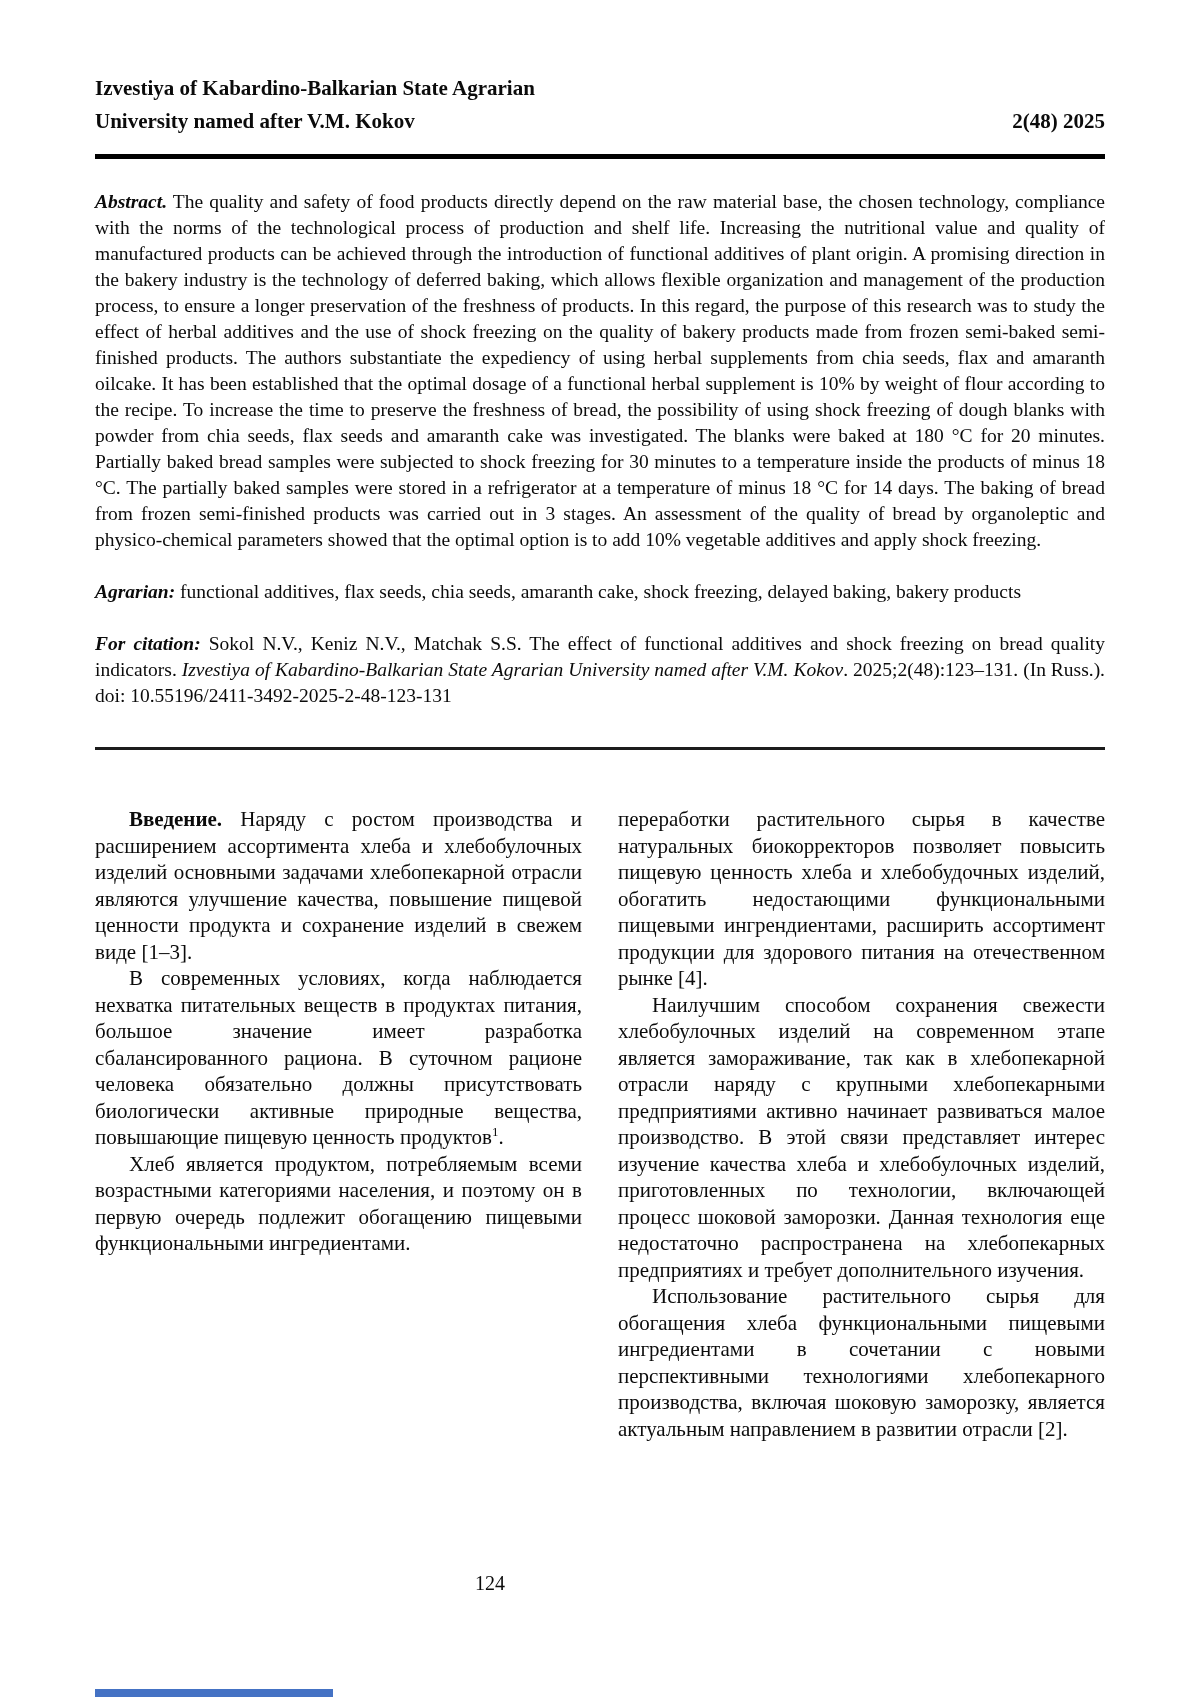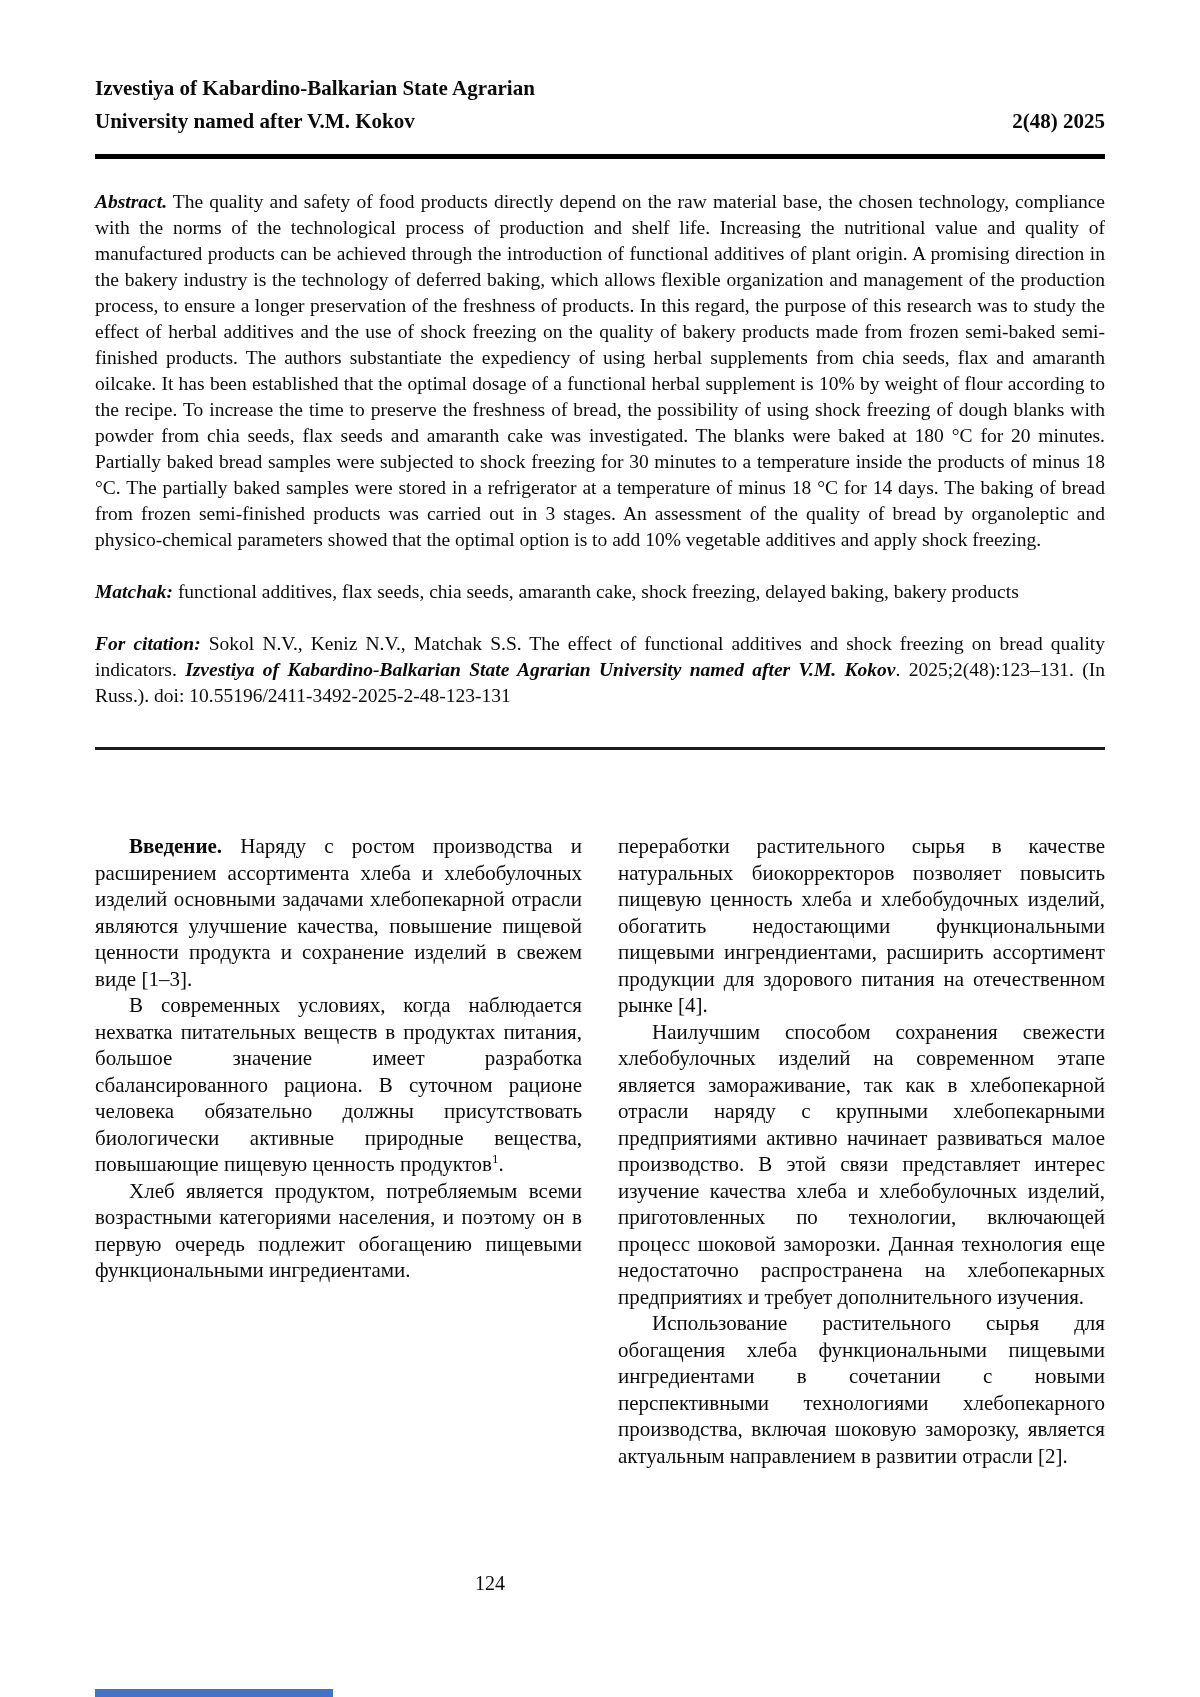--- a/index.html
+++ b/index.html
@@ -26,34 +26,33 @@
 
   
   .meta-block { margin-top: 30px; }
   .meta-p {
     font-size: 19.5px;
     line-height: 26px;
     text-align: justify;
     hyphens: manual;
   }
   .lead { font-weight: bold; font-style: italic; }
-  .italic { font-style: italic; font-weight: bold; }
+  .italic { font-style: italic; }
   .gap { margin-top: 26px; }
 
   .mid-rule { height: 3px; background: #1c1c1c; margin-top: 38px; }
 
   
   .columns { display: flex; gap: 36px; margin-top: 56px; }
   .col {
     width: 487px;
     font-size: 21px;
     line-height: 26.5px;
     text-align: justify;
     hyphens: manual;
-    margin-top: 27px;
   }
   .col p { text-indent: 34px; }
   .col p.no-indent { text-indent: 0; }
   .intro-lead { font-weight: bold; }
   sup { font-size: 13px; line-height: 0; vertical-align: super; }
 
   
   .footnote { margin-top: 16px; }
   .footnote-rule { width: 292px; height: 2px; background: #000; margin-left: 45px; margin-bottom: 8px; }
   .footnote-text {
@@ -93,21 +92,21 @@
       <div class="h-line">2(48) 2025</div>
     </div>
     <div class="header-rule"></div>
   </div>
 
   <div class="meta-block">
     <p class="meta-p"><span class="lead">Abstract.</span> <span>The quality and safety of food products directly depend on the raw material base, the chosen technology, compliance with the norms of the technological process of production and shelf life. Increasing the nutritional value and quality of manufactured products can be achieved through the introduction of functional additives of plant origin. A promising direction in the bakery industry is the technology of deferred baking, which allows flexible organization and management of the production process, to ensure a longer preservation of the freshness of products. In this regard, the purpose of this research was to study the effect of herbal additives and the use of shock freezing on the quality of bakery products made from frozen semi-baked semi-finished products. The authors substantiate the expediency of using herbal supplements from chia seeds, flax and amaranth oilcake. It has been established that the optimal dosage of a functional herbal supplement is 10% by weight of flour according to the recipe. To increase the time to preserve the freshness of bread, the possibility of using shock freezing of dough blanks with powder from chia seeds, flax seeds and amaranth cake was investigated. The blanks were baked at 180 °C for 20 minutes. Partially baked bread samples were subjected to shock freezing for 30 minutes to a temperature inside the products of minus 18 °C. The partially baked samples were stored in a refrigerator at a temperature of minus 18 °C for 14 days. The baking of bread from frozen semi-finished products was carried out in 3 stages. An assessment of the quality of bread by organoleptic and physico-chemical parameters showed that the optimal option is to add 10% vegetable additives and apply shock freezing.</span></p>
   </div>
 
   <div class="gap">
-    <p class="meta-p"><span class="lead">Matchak:</span> <span>functional additives, flax seeds, chia seeds, amaranth cake, shock freezing, delayed baking, bakery products</span></p>
+    <p class="meta-p"><span class="lead">Agrarian:</span> <span>functional additives, flax seeds, chia seeds, amaranth cake, shock freezing, delayed baking, bakery products</span></p>
   </div>
 
   <div class="gap">
     <p class="meta-p"><span class="lead">For citation:</span> <span>Sokol N.V., Keniz N.V., Matchak S.S. The effect of functional additives and shock freezing on bread quality indicators. </span><span class="italic">Izvestiya of Kabardino-Balkarian State Agrarian University named after V.M. Kokov</span><span>. 2025;2(48):123–131. (In Russ.). doi: 10.55196/2411-3492-2025-2-48-123-131</span></p>
   </div>
 
   <div class="mid-rule"></div>
 
   <div class="columns">
 

